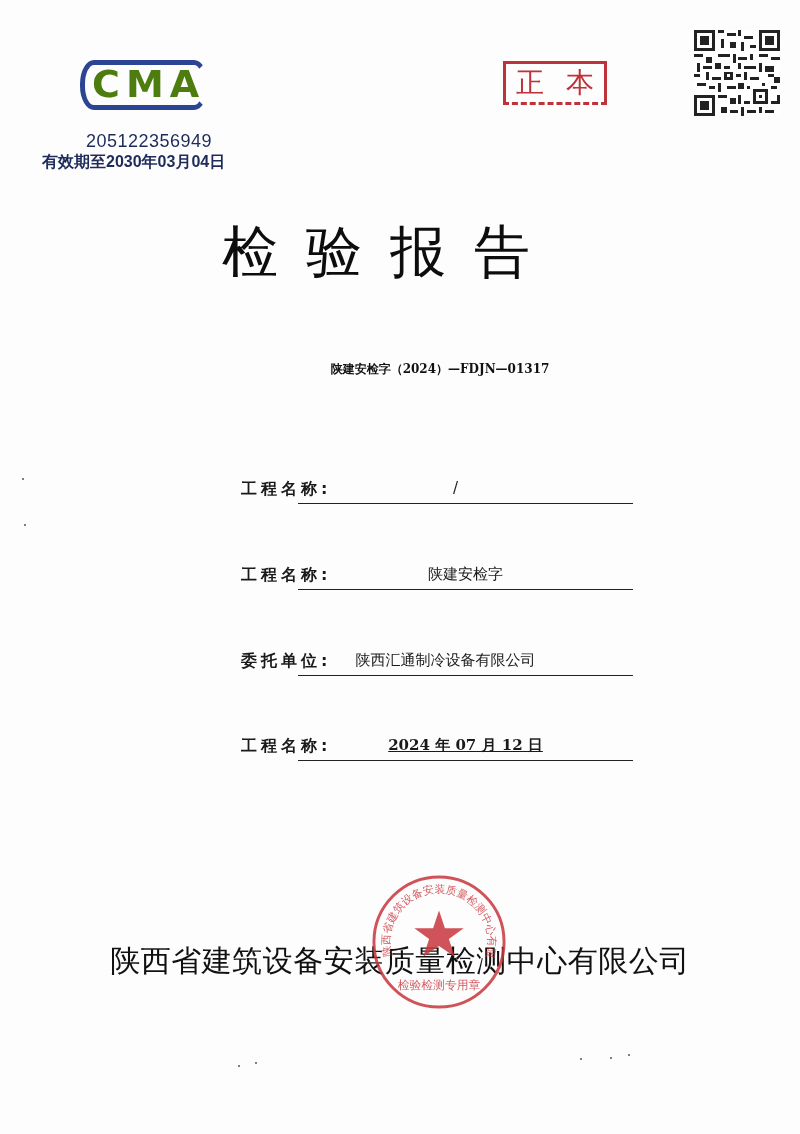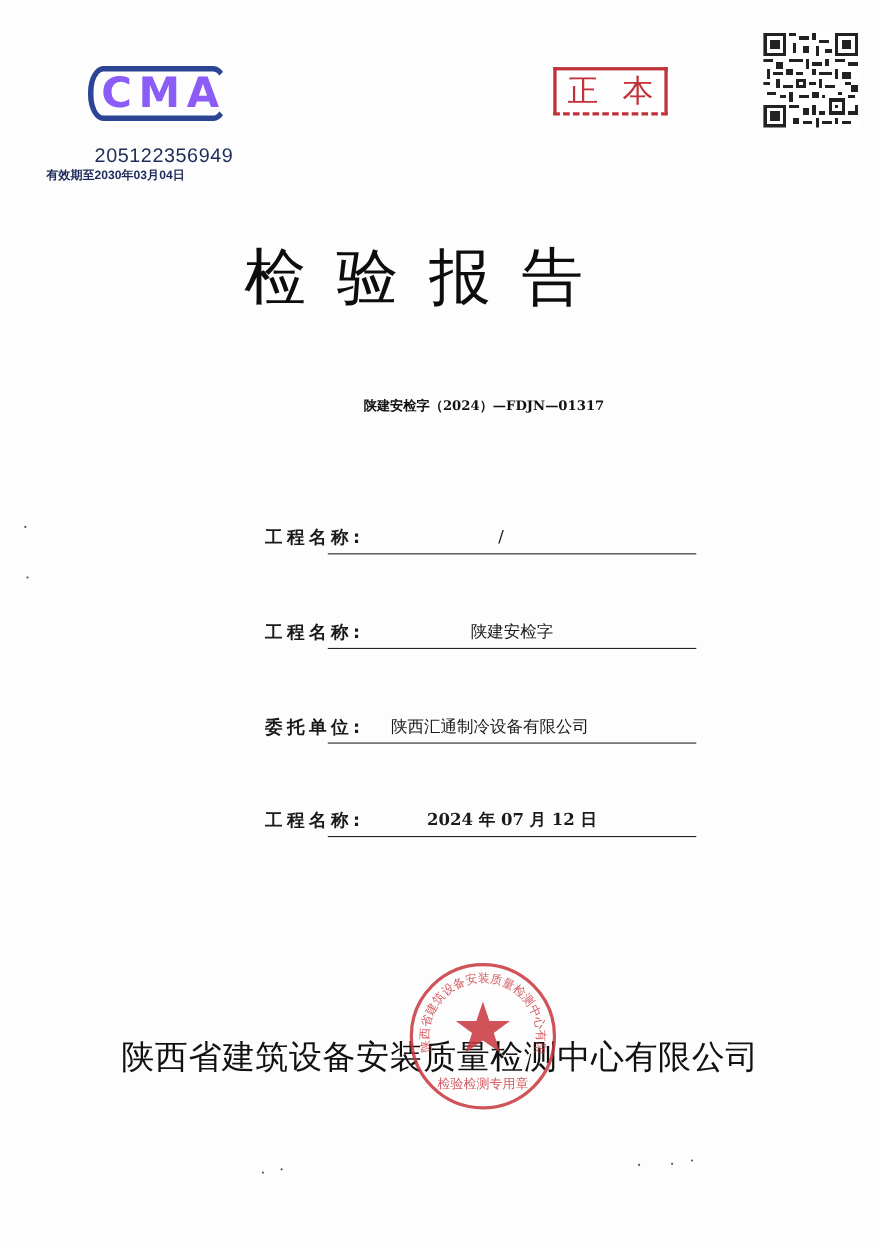--- a/index.html
+++ b/index.html
@@ -43,37 +43,37 @@
       width: 14px; height: 16px;
       background: #fdfdfd;
     }
     .cma-letters {
       position: absolute;
       left: 52px; top: 4px;
       font-family: "DejaVu Sans", sans-serif;
       font-weight: bold;
       font-size: 38px;
       letter-spacing: 6px;
-      color: #8b5cf6;
+      color: #4d7c0f;
       line-height: 40px;
     }
     .cma-number {
       position: absolute;
       left: 46px; top: 71px;
       font-family: "Liberation Sans", sans-serif;
       font-size: 18px;
       color: #1d2b5a;
       letter-spacing: 0.5px;
       white-space: nowrap;
     }
     .cma-validity {
       position: absolute;
       left: 2px; top: 92px;
       font-family: "Liberation Sans", sans-serif;
-      font-size: 11px;
+      font-size: 16px;
       font-weight: bold;
       color: #1d2b5a;
       white-space: nowrap;
     }
     
     .original-stamp {
       position: absolute;
       left: 503px; top: 61px;
       width: 104px; height: 44px;
       border: 3px solid #c0323a;
@@ -147,20 +147,21 @@
     .field-value {
       display: inline-block;
       font-family: "DejaVu Sans", sans-serif;
       font-size: 15px;
       line-height: 26px;
       color: #1a1a1a;
     }
     .field-value.serif {
       font-family: "DejaVu Serif", serif;
       font-weight: bold;
+      text-decoration: underline;
     }
     .f1 { top: 474px; }
     .f2 { top: 560px; }
     .f3 { top: 646px; }
     .f4 { top: 731px; }
     .f3 .field-value { margin-left: -40px; }
     .f1 .field-value { margin-left: -20px; }
 
     
     .company {

